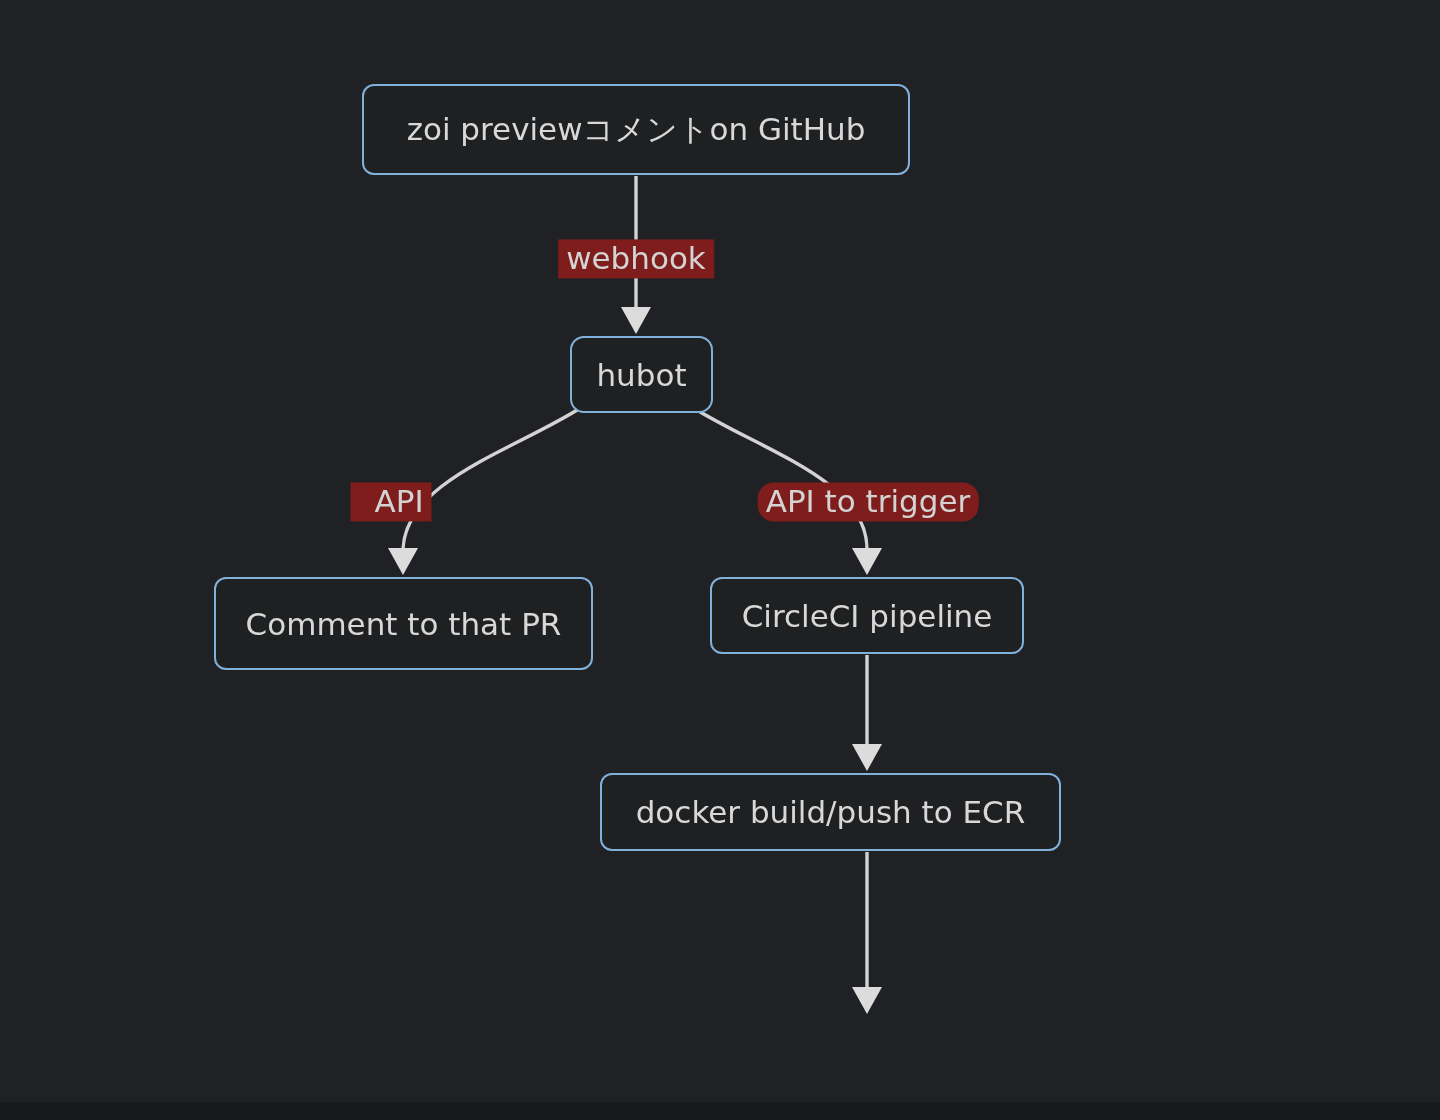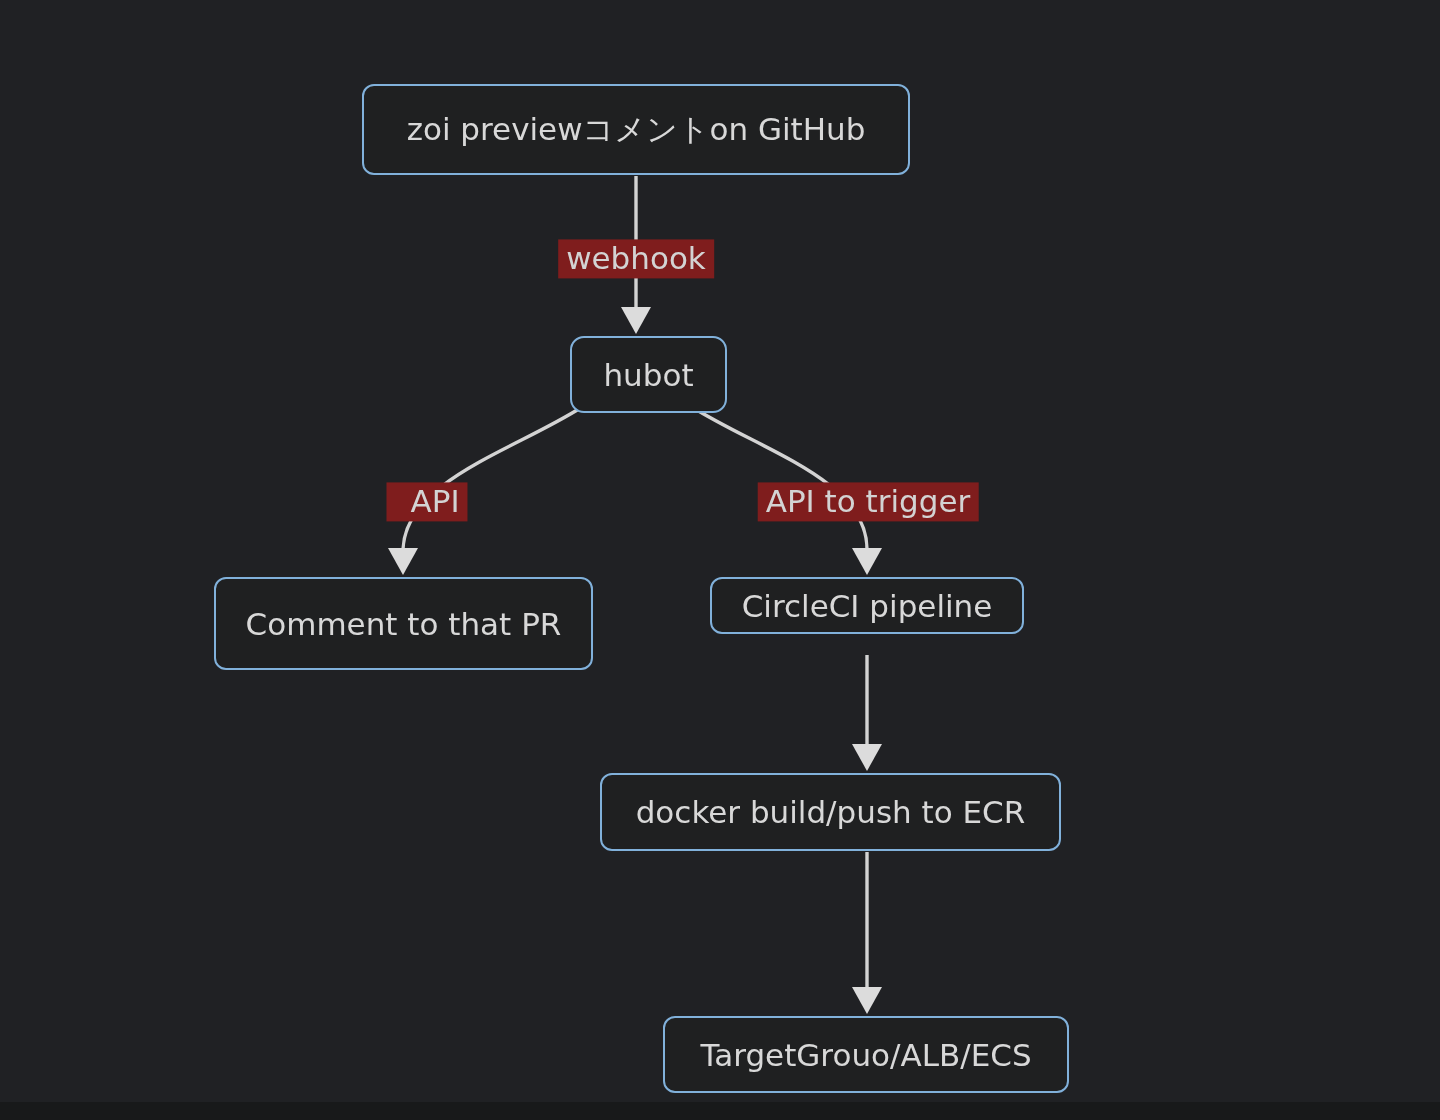--- a/index.html
+++ b/index.html
@@ -85,31 +85,30 @@
 
     <path class="edge-line" d="M 867 655 L 867 745"></path>
     <path class="arrowhead" d="M 867 771 L 852 744 L 882 744 Z"></path>
 
     <path class="edge-line" d="M 867 852 L 867 988"></path>
     <path class="arrowhead" d="M 867 1014 L 852 987 L 882 987 Z"></path>
   </svg>
 
   <div class="node" style="left:362px; top:84px; width:548px; height:91px;">zoi previewコメントon GitHub</div>
 
-  <div class="node" style="left:570px; top:336px; width:157px; height:77px; border-radius:14px;">hubot</div>
+  <div class="node" style="left:570px; top:336px; width:143px; height:77px; border-radius:14px;">hubot</div>
 
   <div class="node" style="left:214px; top:577px; width:379px; height:93px;">Comment to that PR</div>
 
-  <div class="node" style="left:710px; top:577px; width:314px; height:57px;">CircleCI pipeline</div>
+  <div class="node" style="left:710px; top:577px; width:314px; height:77px;">CircleCI pipeline</div>
 
   <div class="node" style="left:600px; top:773px; width:461px; height:78px;">docker build/push to ECR</div>
 
-  <div class="node" style="left:663px; top:1016px; width:406px; height:77px;">TargetGrouo/ALB/ECS</div>
 
   <div class="edge-label" style="left:636px; top:259px;">webhook</div>
 
-  <div class="edge-label" style="left:427px; top:502px;padding-left:24px;">API</div>
+  <div class="edge-label" style="left:391px; top:502px;padding-left:24px;">API</div>
 
-  <div class="edge-label" style="left:868px; top:502px;">API to trigger</div>
+  <div class="edge-label" style="left:868px; top:502px;border-radius:16px;">API to trigger</div>
 
 
   <div class="bottom-strip"></div>
 </div>
 
 </body></html>

